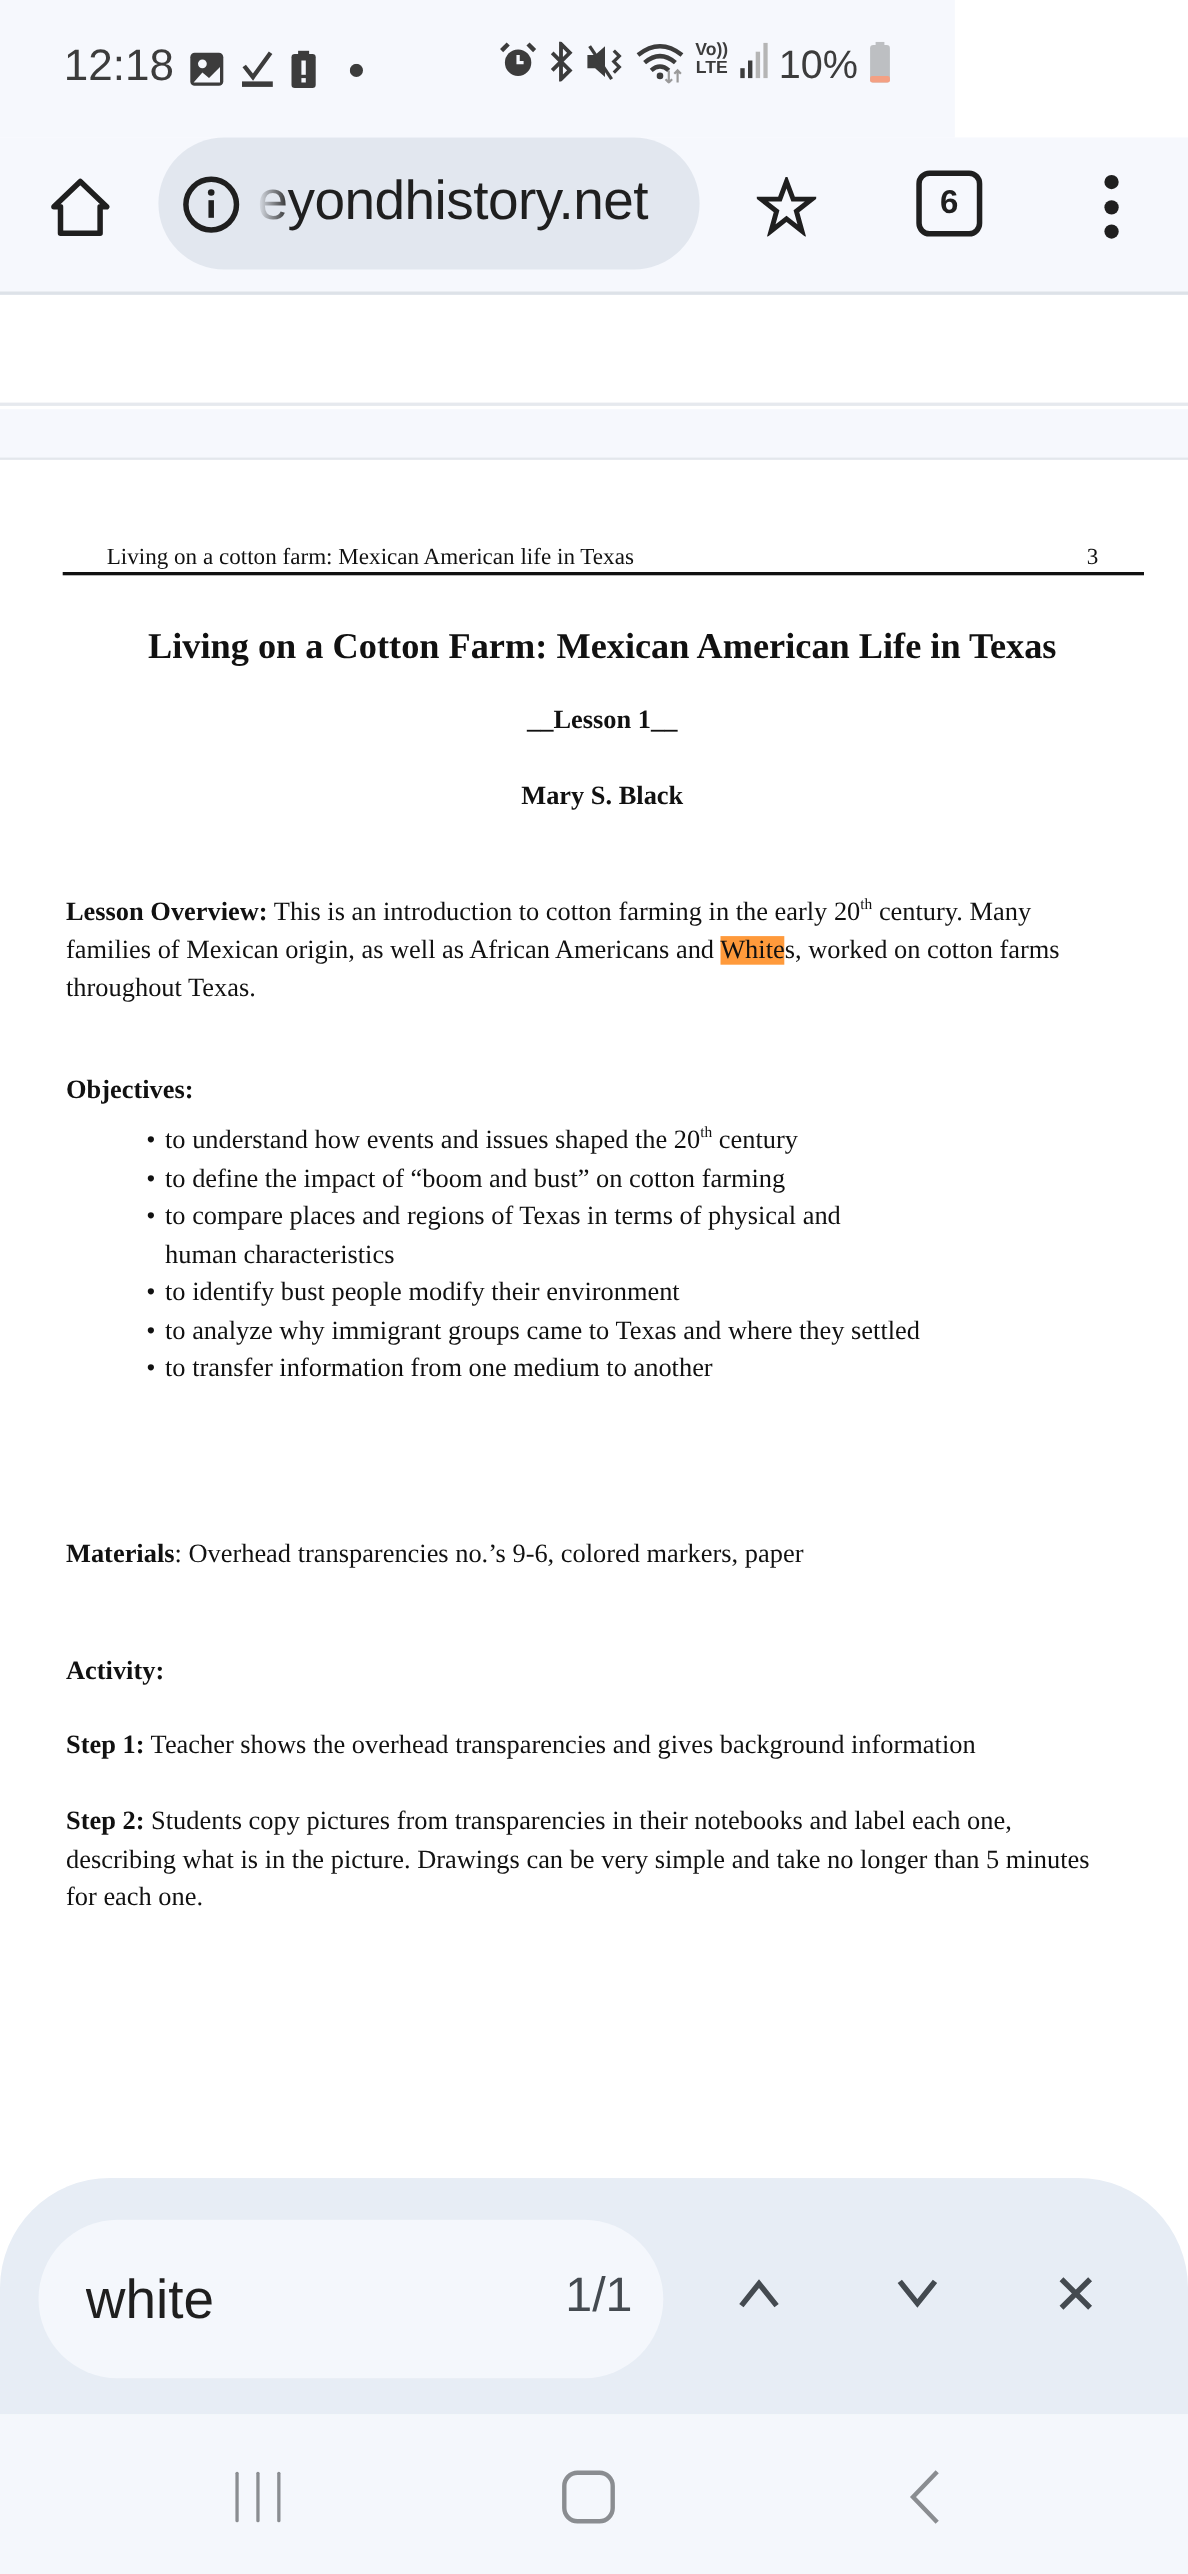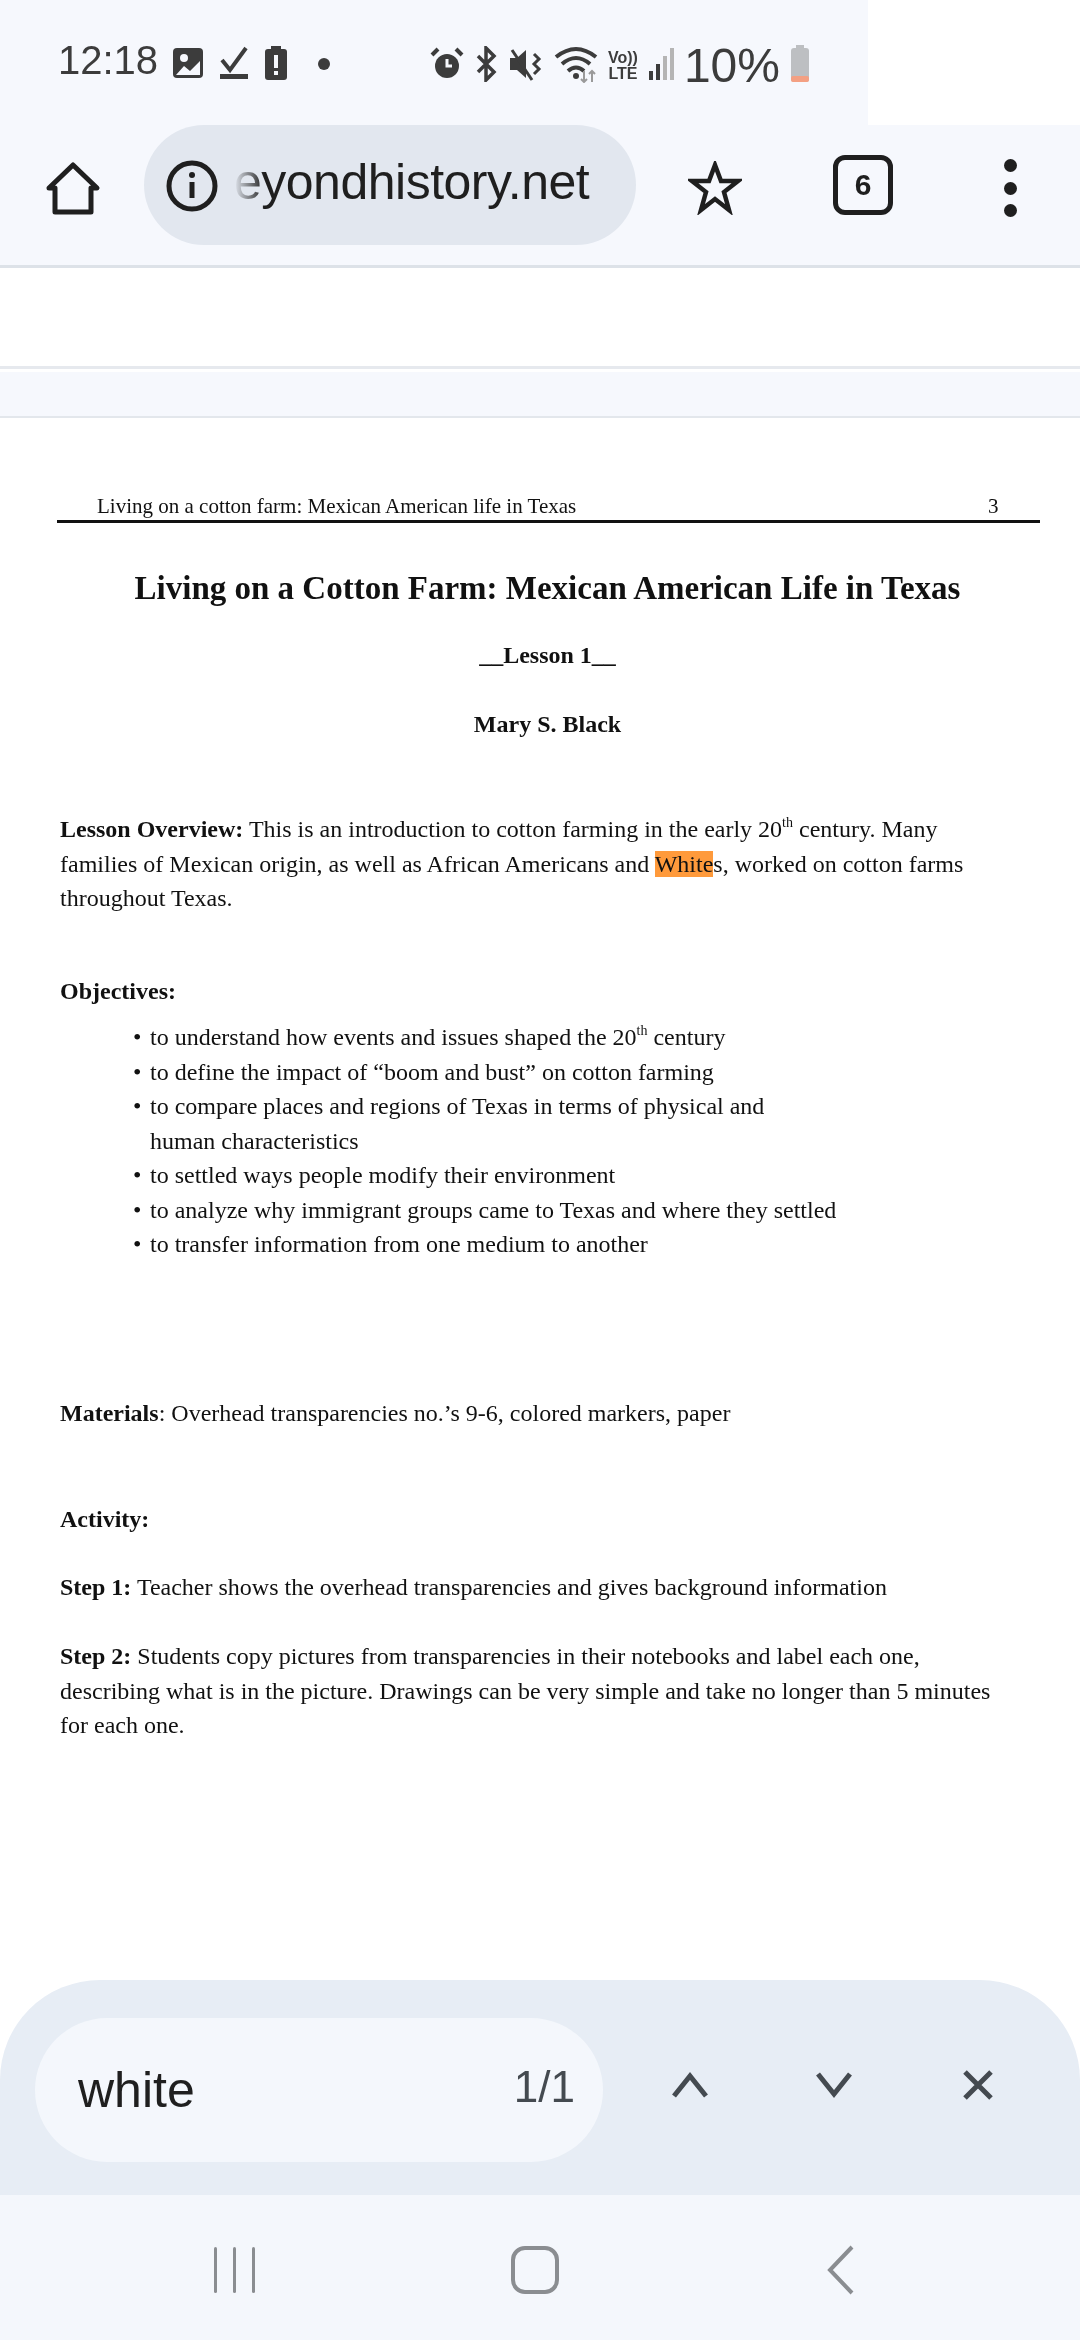--- a/index.html
+++ b/index.html
@@ -3,22 +3,22 @@
 <meta charset="utf-8">
 <style>
   * { box-sizing: border-box; margin: 0; padding: 0; }
   html, body { width: 1080px; height: 2340px; overflow: hidden; background: #ffffff; }
   body { position: relative; font-family: "Liberation Sans", sans-serif; color: #1f1f1f; }
 
   
   .status-bar { position: absolute; left: 0; top: 0; width: 868px; height: 125px; background: #f6f8fd; }
   .sb-time { position: absolute; left: 58px; top: 38px; font-size: 40px; color: #3c3c3c; letter-spacing: 0px; }
   .sb-left-icons { position: absolute; left: 172px; top: 46px; display: flex; align-items: center; gap: 14px; }
-  .sb-right { position: absolute; right: 58px; top: 38px; display: flex; align-items: center; gap: 10px; }
-  .sb-battery-text { font-size: 48px; color: #3c3c3c; }
+  .sb-right { position: absolute; right: 58px; top: 38px; display: flex; gap: 10px; }
+  .sb-battery-text { font-size: 36px; color: #3c3c3c; }
   .ico { display: inline-block; }
 
   
   .toolbar { position: absolute; left: 0; top: 125px; width: 1080px; height: 143px; background: #f6f8fd; border-bottom: 3px solid #dde2e8; }
   .home-btn { position: absolute; left: 38px; top: 28px; width: 70px; height: 70px; display: flex; align-items: center; justify-content: center; }
   .omnibox { position: absolute; left: 144px; top: 0px; width: 492px; height: 120px; border-radius: 60px; background: #e2e7ef; display: flex; align-items: center; }
   .info-icon { position: absolute; left: 22px; top: 35px; width: 52px; height: 52px; }
   .url-text { position: absolute; left: 90px; top: 28px; font-size: 50px; color: #1f1f1f; white-space: nowrap; overflow: hidden; width: 390px; letter-spacing: -0.5px; }
   .url-fade { position: absolute; left: 90px; top: 20px; width: 30px; height: 80px; background: linear-gradient(to right, #e2e7ef, rgba(226,231,239,0)); }
   .star-btn { position: absolute; left: 680px; top: 28px; width: 70px; height: 70px; display: flex; align-items: center; justify-content: center; }
@@ -202,21 +202,21 @@
 
   <div class="para overview">
     <b>Lesson Overview:</b><span>  This is an introduction to cotton farming in the early 20</span><sup>th</sup><span> century. Many families of Mexican origin, as well as African Americans and </span><span class="hl">White</span><span>s, worked on cotton farms throughout Texas.</span>
   </div>
 
   <div class="para objectives-heading">Objectives:</div>
   <ul class="obj-list">
     <li><span>to understand how events and issues shaped the 20</span><sup>th</sup><span> century</span></li>
     <li>to define the impact of “boom and bust” on cotton farming</li>
     <li style="width:660px">to compare places and regions of Texas in terms of physical and human characteristics</li>
-    <li>to settled ways people modify their environment</li>
+    <li>to identify bust people modify their environment</li>
     <li>to analyze why immigrant groups came to Texas and where they settled</li>
     <li>to transfer information from one medium to another</li>
   </ul>
 
   <div class="para materials">
     <b>Materials</b><span>: Overhead transparencies no.’s 9-6, colored markers, paper</span>
   </div>
 
   <div class="para activity-heading">Activity:</div>
 

